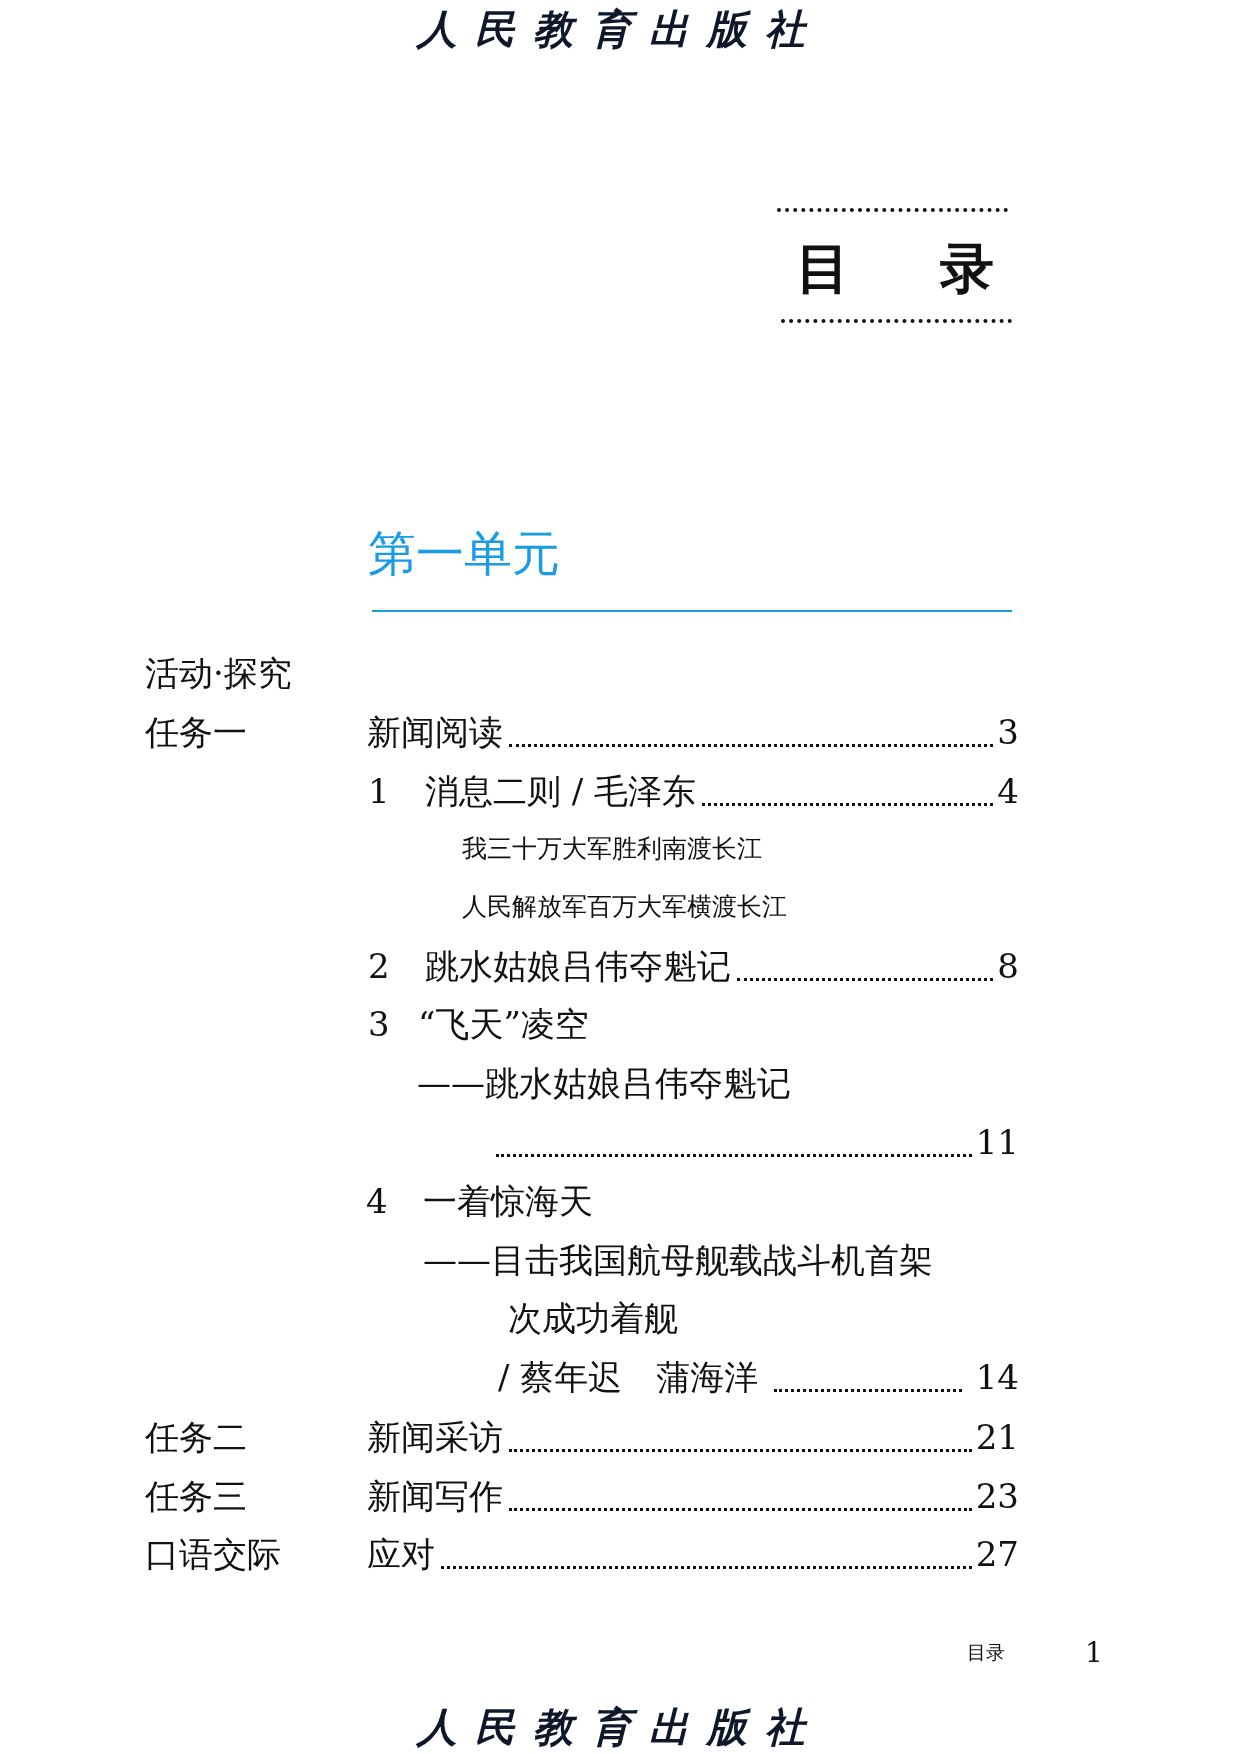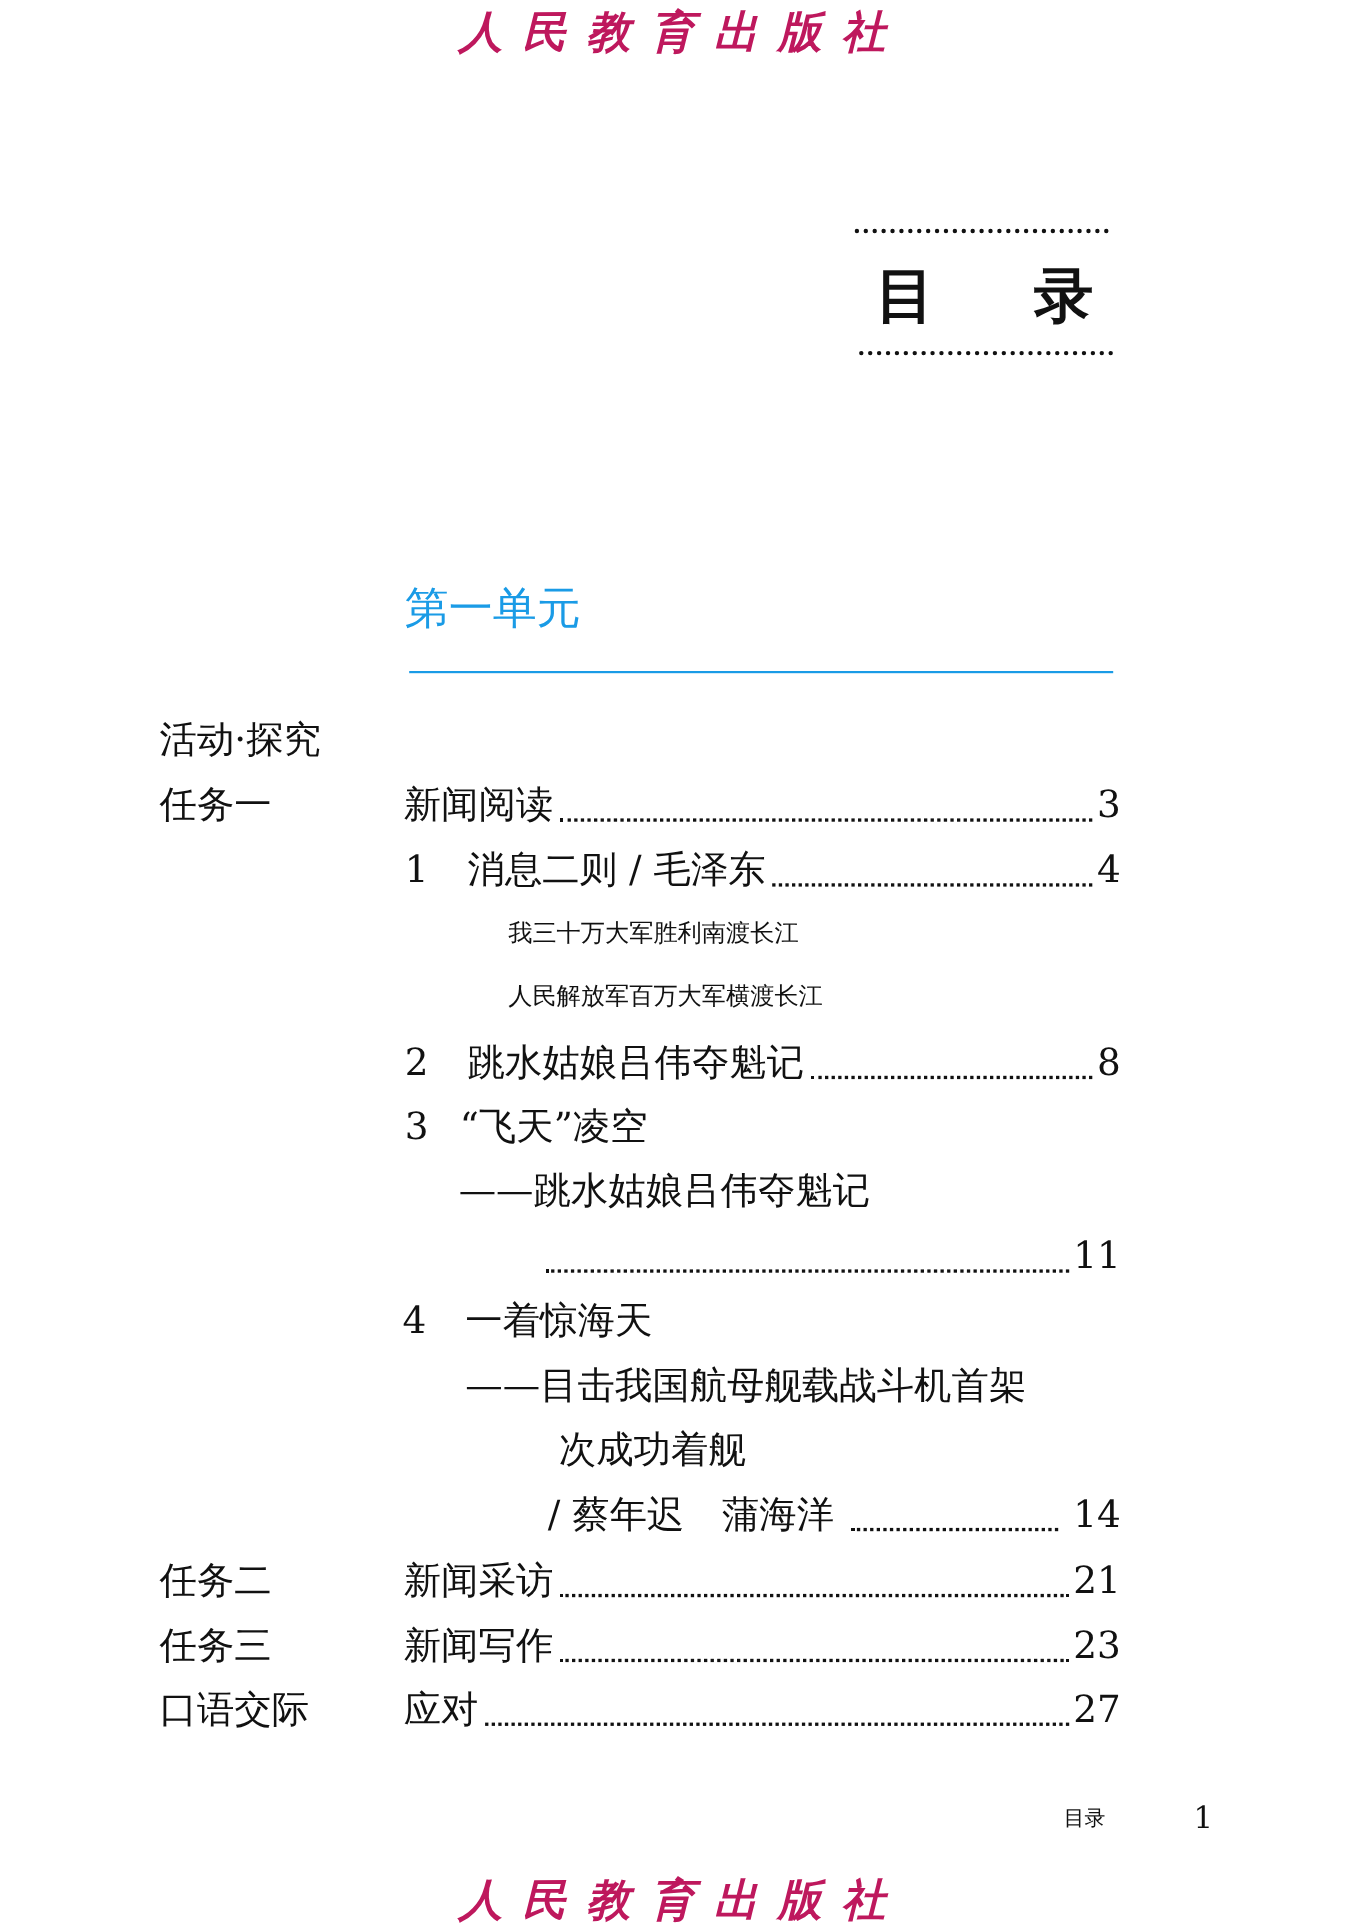--- a/index.html
+++ b/index.html
@@ -1,35 +1,35 @@
 <!DOCTYPE html>
 <html><head>
 <meta charset="utf-8">
 <style>
   html, body { margin:0; padding:0; background:#fff; }
   body { width:1240px; height:1754px; position:relative; overflow:hidden;
          font-family:"DejaVu Serif","Liberation Serif",serif; color:#111; }
   .logo { position:absolute; left:0; width:1240px; text-align:center;
-          color:#be185d; font-family:"DejaVu Serif",serif; font-style:italic;
+          color:#0f172a; font-family:"DejaVu Serif",serif; font-style:italic;
           font-size:40px; letter-spacing:18px; font-weight:bold; }
   .logo.top { top:2px; }
   .logo.bottom { top:1700px; }
   .dots { position:absolute; height:0; border-top:4px dotted #111; }
   .toc-title { position:absolute; top:236px; left:790px; width:220px; height:64px;
                font-size:54px; font-weight:bold; line-height:64px; }
   .toc-title span { position:absolute; top:0; }
-  .unit-title { position:absolute; left:368px; top:528px; font-size:40px;
+  .unit-title { position:absolute; left:368px; top:528px; font-size:48px;
                 color:#1a9be6; font-family:"DejaVu Sans",sans-serif; line-height:50px; }
   .unit-rule { position:absolute; left:372px; top:610px; width:640px; height:2px; background:#1a9be6; }
   .row { position:absolute; left:0; width:1240px; height:50px; line-height:50px; font-size:34px; }
   .row > * { position:absolute; top:0; white-space:nowrap; }
   .cat { left:145px; }
   .entry { display:flex; align-items:baseline; }
   .leader { flex:1; border-bottom:3px dotted #111; margin:0 4px 10px 6px; height:0; align-self:flex-end; }
-  .sub { font-size:22px; }
+  .sub { font-size:25px; }
   .footer-label { position:absolute; left:967px; top:1640px; font-size:19px; }
   .footer-page { position:absolute; left:1085px; top:1636px; font-size:28px; }
 </style>
 </head>
 <body>
 
 <div class="logo top">人民教育出版社</div>
 
 <div class="dots" style="left:777px; top:208px; width:231px;"></div>
 <div class="toc-title">

